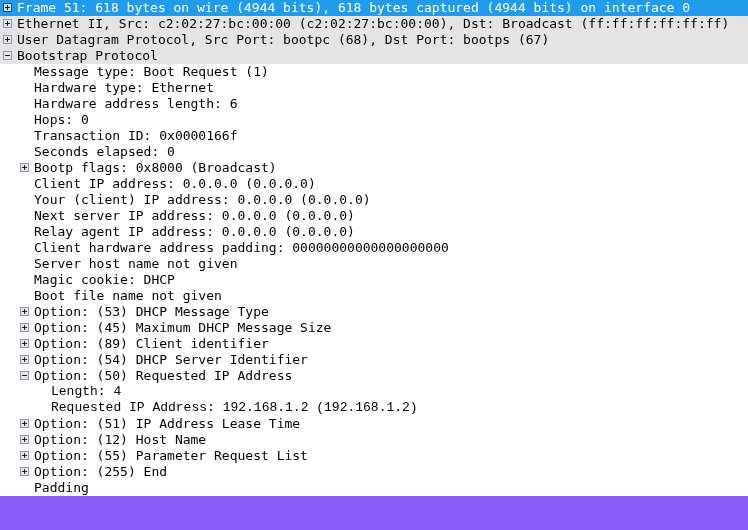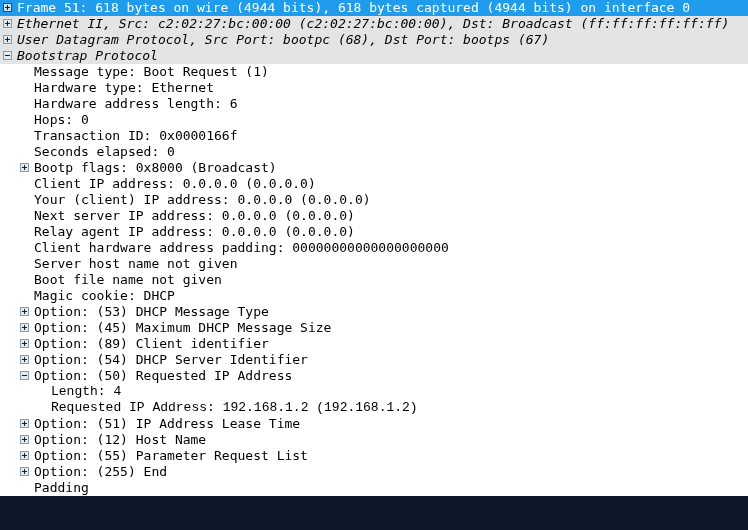--- a/index.html
+++ b/index.html
@@ -9,36 +9,35 @@
   }
   body {
     width: 748px;
     height: 530px;
     overflow: hidden;
     font-family: "DejaVu Sans Mono", "Liberation Mono", monospace;
   }
   #tree {
     width: 748px;
     height: 530px;
-    background: #0f172a;
+    background: #8b5cf6;
     position: relative;
   }
   .row {
     height: 16px;
     line-height: 16px;
     white-space: nowrap;
     position: relative;
     font-size: 13px;
     color: #000000;
     background: #ffffff;
     overflow: hidden;
   }
   .row.alt {
     background: #e4e4e4;
-    font-style: italic;
   }
   .row.sel {
     background: #1f9ceb;
     color: #ffffff;
   }
   .twisty {
     position: absolute;
     top: 3px;
     width: 9px;
     height: 9px;
@@ -139,24 +138,24 @@
     <div class="row d1 noicon">
       <span class="label">Relay agent IP address: 0.0.0.0 (0.0.0.0)</span>
     </div>
     <div class="row d1 noicon">
       <span class="label">Client hardware address padding: 00000000000000000000</span>
     </div>
     <div class="row d1 noicon">
       <span class="label">Server host name not given</span>
     </div>
     <div class="row d1 noicon">
+      <span class="label">Magic cookie: DHCP</span>
+    </div>
+    <div class="row d1 noicon">
       <span class="label">Boot file name not given</span>
-    </div>
-    <div class="row d1 noicon">
-      <span class="label">Magic cookie: DHCP</span>
     </div>
     <div class="row d1">
       <span class="twisty plus"></span>
       <span class="label">Option: (53) DHCP Message Type</span>
     </div>
     <div class="row d1">
       <span class="twisty plus"></span>
       <span class="label">Option: (45) Maximum DHCP Message Size</span>
     </div>
     <div class="row d1">

